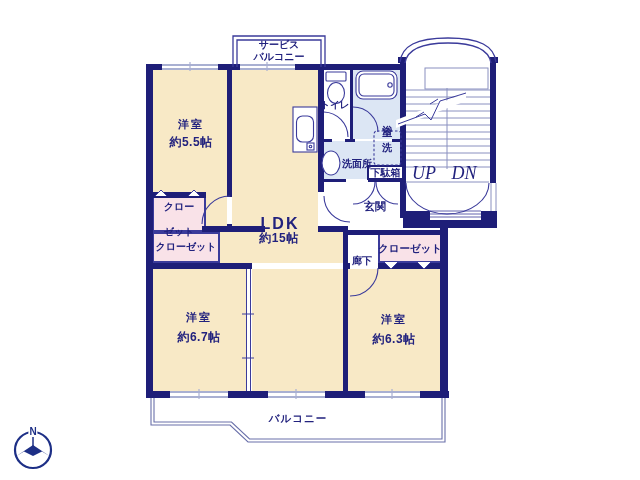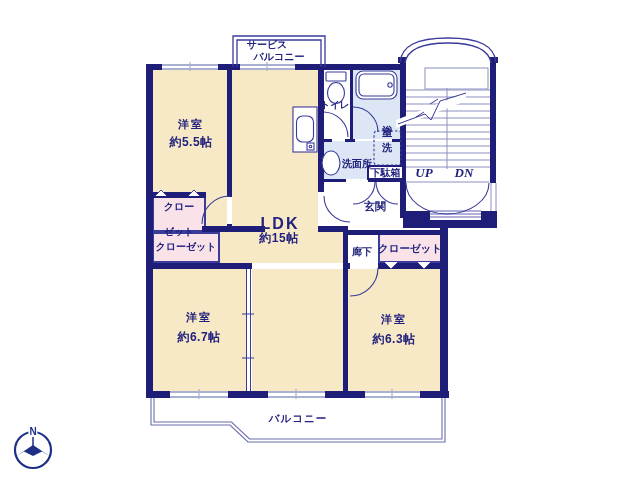--- a/index.html
+++ b/index.html
@@ -26,21 +26,21 @@
   .room-name{font-size:11px;font-weight:600;letter-spacing:2px;}
   .room-size{font-size:12px;font-weight:600;letter-spacing:0.5px;}
   .ldk-name{font-size:16px;font-weight:600;letter-spacing:2px;}
   .small{font-size:10px;font-weight:600;}
   .tiny{font-size:9.5px;font-weight:600;}
   .vert{writing-mode:vertical-rl;text-orientation:upright;letter-spacing:1px;}
   .shoe-box{background:#fff;border:2px solid var(--wall);box-sizing:border-box;
             display:flex;align-items:center;justify-content:center;
             font-size:10px;font-weight:700;color:var(--text);}
   .updn{font-family:"Liberation Serif","DejaVu Serif",serif;font-style:italic;
-        font-weight:700;font-size:13px;}
+        font-weight:400;font-size:18px;}
   .balcony-lbl{font-size:10.5px;font-weight:600;letter-spacing:1px;}
   .company{position:absolute;color:var(--company-text);font-size:17px;
            font-weight:500;letter-spacing:1px;transform:translateY(-50%);white-space:nowrap;}
   .north{position:absolute;color:var(--compass);background:#fff;font-size:10px;
          font-weight:700;transform:translate(-50%,-50%);padding:0 1px;}
 </style>
 </head>
 <body>
 
 <div class="stage">
@@ -170,41 +170,41 @@
       <path d="M151,398 L151,425 L230,425 L248,442 L445,442 L445,398"></path>
       <path d="M154,398 L154,422 L231.5,422 L249.5,439 L442,439 L442,398"></path>
     </g>
     <g>
       <circle cx="33" cy="450" r="18" fill="none" style="stroke:var(--compass)" stroke-width="2.2"></circle>
       <path d="M33,437 V452" fill="none" style="stroke:var(--compass)" stroke-width="1.5"></path>
       <polygon points="15,457 33,445 51,457 42,451.5 33,456 24,451.5" style="fill:var(--compass)"></polygon>
     </g>
   </svg>
 
-  <span class="lbl small" style="left:267px;top:45px;">サービス</span>
+  <span class="lbl small" style="left:279px;top:45px;">サービス</span>
   <span class="lbl small" style="left:279px;top:57px;">バルコニー</span>
 
   <span class="lbl room-name" style="left:191px;top:124px;">洋室</span>
   <span class="lbl room-size" style="left:191px;top:143px;">約5.5帖</span>
 
   <span class="lbl ldk-name" style="left:280px;top:224px;">LDK</span>
   <span class="lbl room-size" style="left:279px;top:239px;">約15帖</span>
 
   <span class="lbl room-name" style="left:199px;top:317px;">洋室</span>
   <span class="lbl room-size" style="left:199px;top:338px;text-align:center;">約6.7帖</span>
 
   <span class="lbl room-name" style="left:394px;top:319px;">洋室</span>
   <span class="lbl room-size" style="left:394px;top:340px;">約6.3帖</span>
 
   <span class="lbl tiny" style="left:335px;top:105px;">トイレ</span>
   <span class="lbl small vert" style="left:387px;top:118px;">浴室</span>
   <span class="lbl small" style="left:357px;top:164px;">洗面所</span>
   <span class="lbl small" style="left:387px;top:148px;">洗</span>
   <span class="lbl small" style="left:375px;top:206px;font-size:11px;">玄関</span>
-  <span class="lbl small" style="left:362px;top:252px;">廊下</span>
+  <span class="lbl small" style="left:362px;top:261px;">廊下</span>
 
   <span class="lbl small" style="left:179px;top:207px;">クロー</span>
   <span class="lbl small" style="left:179px;top:220px;margin-top:12px;">ゼット</span>
   <span class="lbl small" style="left:186px;top:247px;">クローゼット</span>
   <span class="lbl small" style="left:410px;top:248px;font-size:10.5px;">クローゼット</span>
 
   <span class="lbl updn" style="left:424px;top:173px;">UP</span>
   <span class="lbl updn" style="left:464px;top:173px;">DN</span>
 
   <span class="lbl balcony-lbl" style="left:298px;top:418px;">バルコニー</span>

